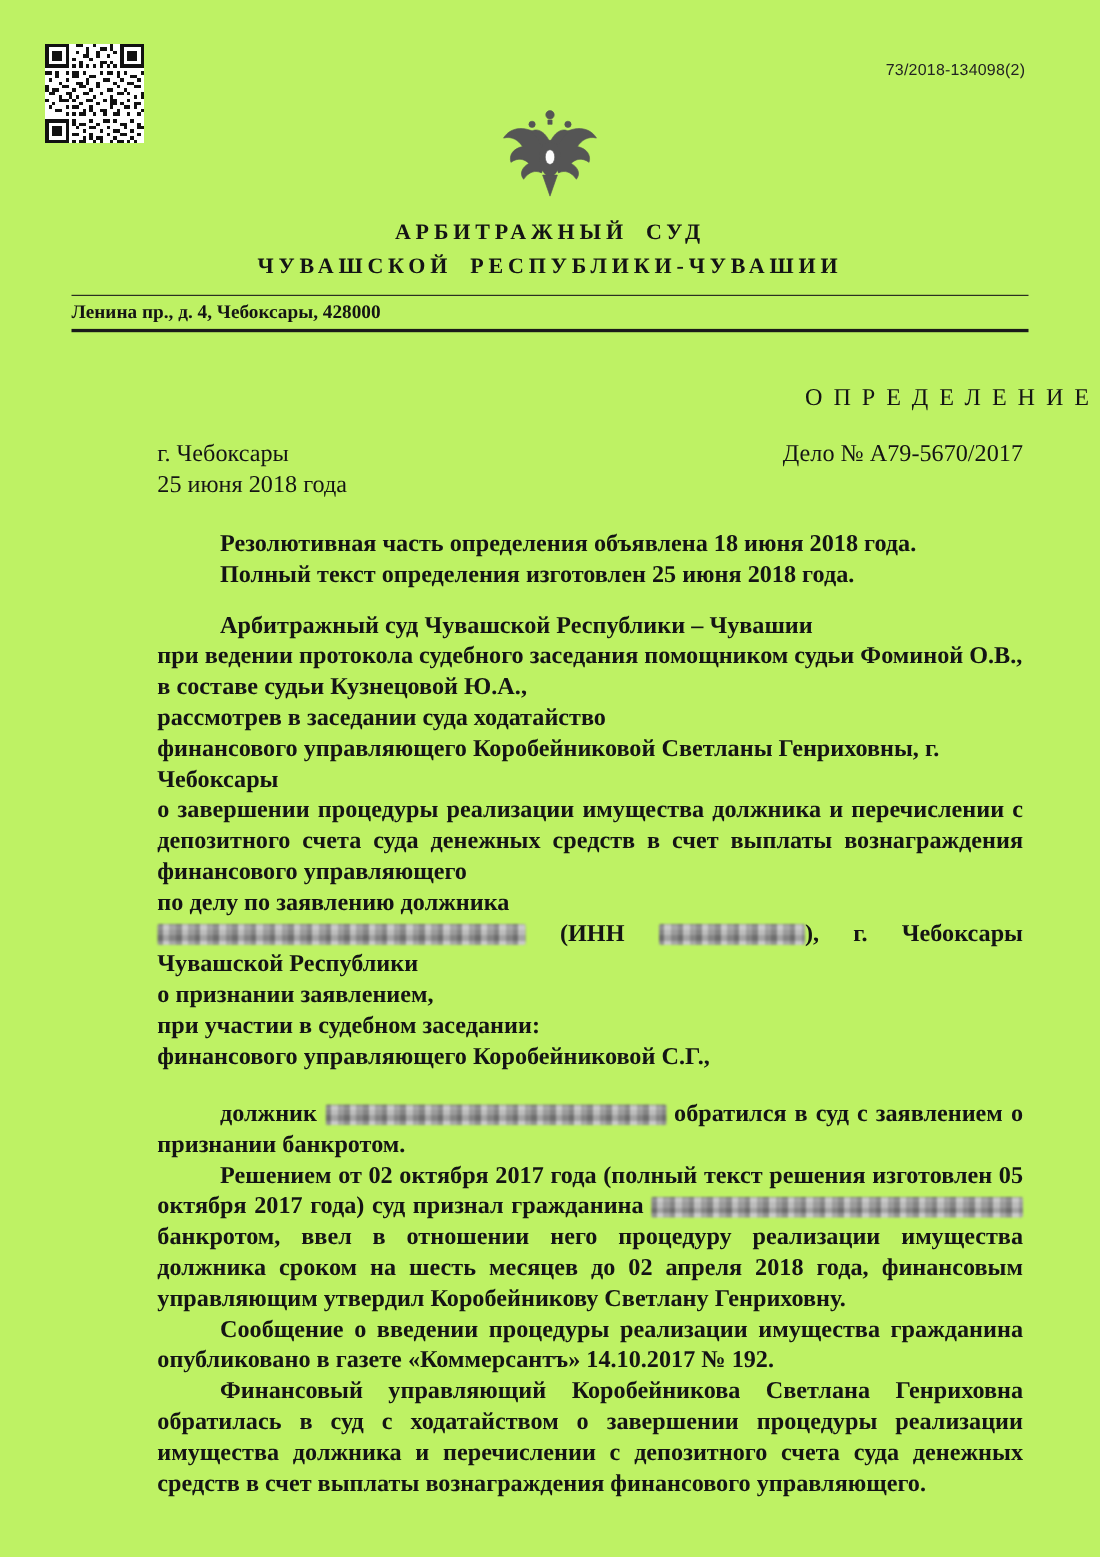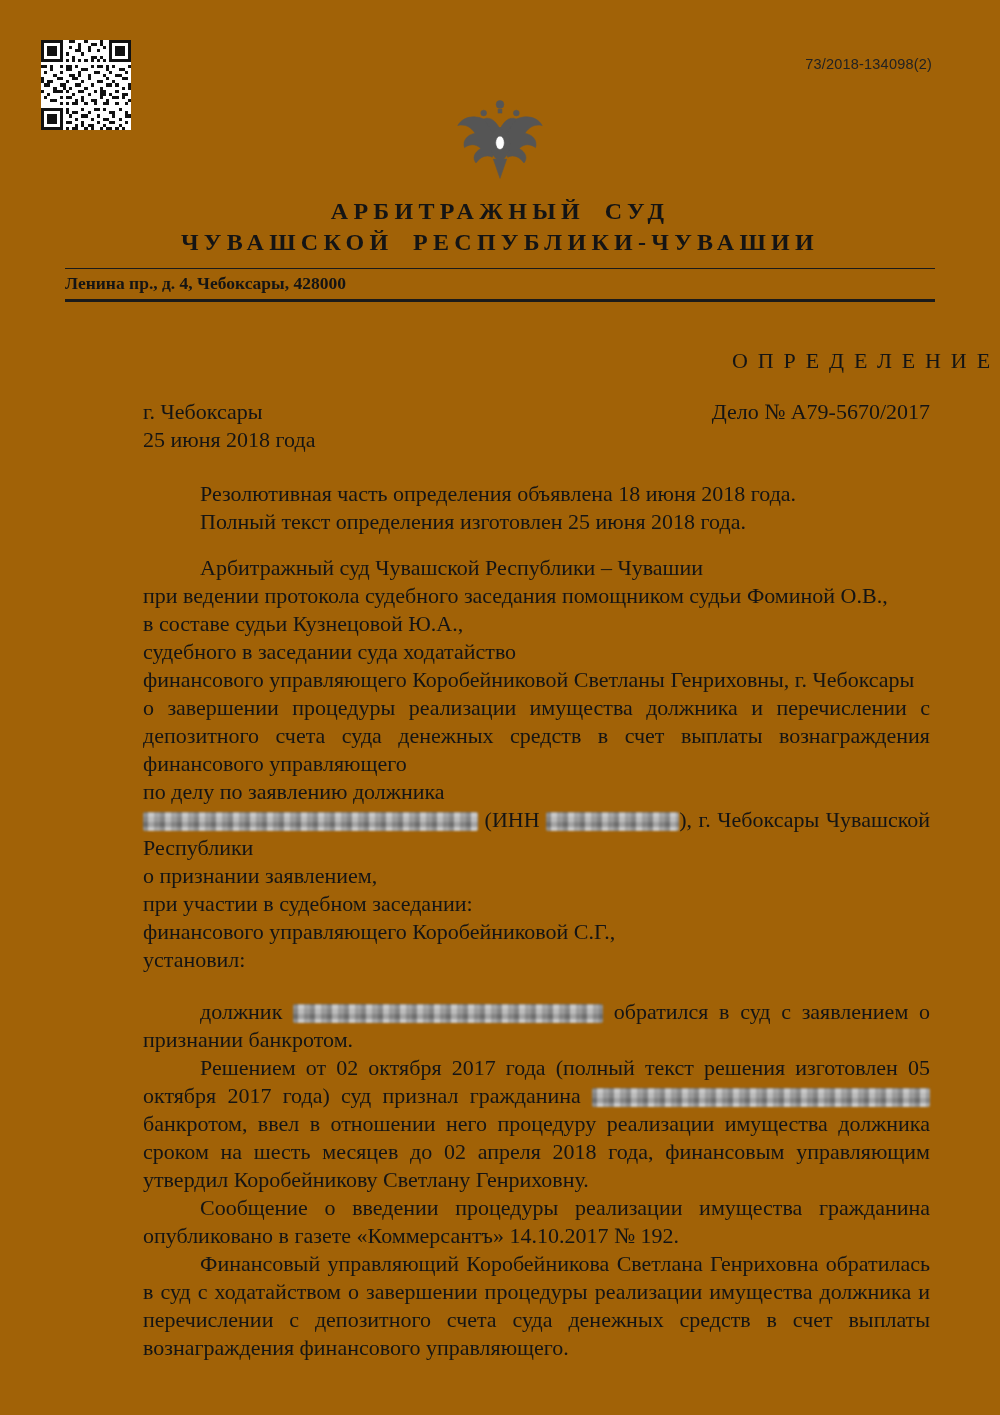--- a/index.html
+++ b/index.html
@@ -1,57 +1,57 @@
 <!DOCTYPE html>
 <html lang="ru"><head>
 <meta charset="utf-8">
 <style>
   html,body{margin:0;padding:0;background:#d9d9d9;}
   .page{
     position:relative;
     width:1000px;height:1415px;
     margin:0 auto;
-    background:#a16207;
+    background:#bef264;
     font-family:"Liberation Serif","DejaVu Serif",serif;
     color:#141414;
     overflow:hidden;
   }
   
   .qr{position:absolute;left:40px;top:40px;width:92px;height:90px;}
   .stamp{
     position:absolute;right:68px;top:56px;
     font-family:"Liberation Sans","DejaVu Sans",sans-serif;
     font-size:14.5px;color:#222;letter-spacing:.2px;
   }
   
   .emblem{position:absolute;left:0;right:0;top:92px;text-align:center;}
   .court-name{
     position:absolute;left:0;right:0;top:196px;
     text-align:center;font-weight:bold;
-    font-size:24px;line-height:31px;
+    font-size:20px;line-height:31px;
     letter-spacing:.22em;word-spacing:.35em;
   }
   .addr-block{
     position:absolute;left:65px;right:65px;top:268px;
     border-top:1.5px solid #1a1a1a;
     border-bottom:3px solid #1a1a1a;
     padding:4px 0 5px 0;
     text-align:left;font-weight:bold;font-size:17.5px;
   }
   .doc-title{
     position:absolute;left:0;right:0;top:348px;
     text-align:right;font-weight:normal;
     font-size:22px;letter-spacing:.45em;margin-left:28px;
   }
   
   .content{position:absolute;left:143px;right:70px;top:398px;font-size:22px;line-height:28px;}
   .case-row{display:flex;justify-content:space-between;align-items:baseline;}
   .date-row{margin-top:0;}
   
-  .body{margin-top:26px;}
+  .body{margin-top:26px;font-weight:bold;}
   .body p{margin:0;}
   .indent{text-indent:57px;}
   .just{text-align:justify;}
   .gap-s{margin-top:18px !important;}
   .gap-m{margin-top:24px !important;}
   .redact{
     display:inline-block;height:19px;vertical-align:-4px;border-radius:2px;
     background-image:
       repeating-linear-gradient(90deg, rgba(70,70,70,.45) 0 5px, rgba(195,195,195,.40) 5px 11px, rgba(120,120,120,.45) 11px 17px),
       repeating-linear-gradient(0deg, #cfcfcf 0 4px, #8f8f8f 4px 9px, #b8b8b8 9px 14px);
@@ -147,31 +147,30 @@
     <div class="date-row">25 июня 2018 года</div>
 
     <div class="body">
 
       <p class="indent">Резолютивная часть определения объявлена 18 июня 2018 года.</p>
       <p class="indent">Полный текст определения изготовлен 25 июня 2018 года.</p>
 
       <p class="indent gap-s">Арбитражный суд Чувашской Республики – Чувашии</p>
       <p>при ведении протокола судебного заседания помощником судьи Фоминой О.В.,</p>
       <p>в составе судьи Кузнецовой Ю.А.,</p>
-      <p>судебного в заседании суда ходатайство</p>
+      <p>рассмотрев в заседании суда ходатайство</p>
       <p>финансового управляющего Коробейниковой Светланы Генриховны, г. Чебоксары</p>
       <p class="just">о завершении процедуры реализации имущества должника и перечислении с депозитного счета суда денежных средств в счет выплаты вознаграждения финансового управляющего</p>
       <p>по делу по заявлению должника</p>
 
       <p class="just"><span class="redact w1"></span> <span>(ИНН</span> <span class="redact w2"></span><span>), г. Чебоксары Чувашской Республики</span></p>
 
       <p>о признании заявлением,</p>
       <p>при участии в судебном заседании:</p>
       <p>финансового управляющего Коробейниковой С.Г.,</p>
-      <p>установил:</p>
 
       <p class="indent just gap-m"><span>должник</span> <span class="redact w3"></span> <span>обратился в суд с заявлением о признании банкротом.</span></p>
 
       <p class="indent just"><span>Решением от 02 октября 2017 года (полный текст решения изготовлен 05 октября 2017 года) суд признал гражданина</span> <span class="redact w4"></span> <span>банкротом, ввел в отношении него процедуру реализации имущества должника сроком на шесть месяцев до 02 апреля 2018 года, финансовым управляющим утвердил Коробейникову Светлану Генриховну.</span></p>
 
       <p class="indent just">Сообщение о введении процедуры реализации имущества гражданина опубликовано в газете «Коммерсантъ» 14.10.2017 № 192.</p>
 
       <p class="indent just">Финансовый управляющий Коробейникова Светлана Генриховна обратилась в суд с ходатайством о завершении процедуры реализации имущества должника и перечислении с депозитного счета суда денежных средств в счет выплаты вознаграждения финансового управляющего.</p>
 
     </div>

